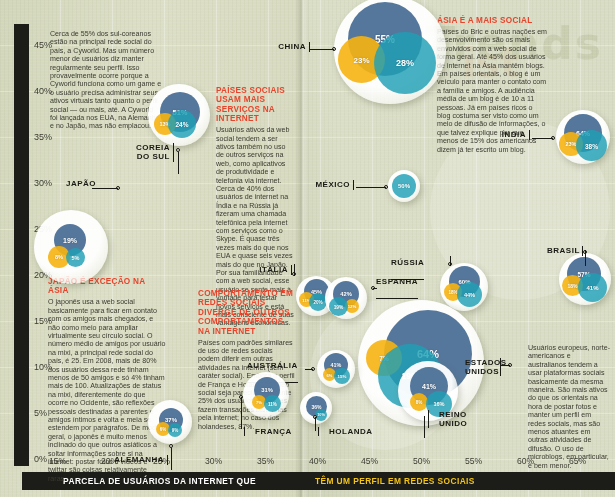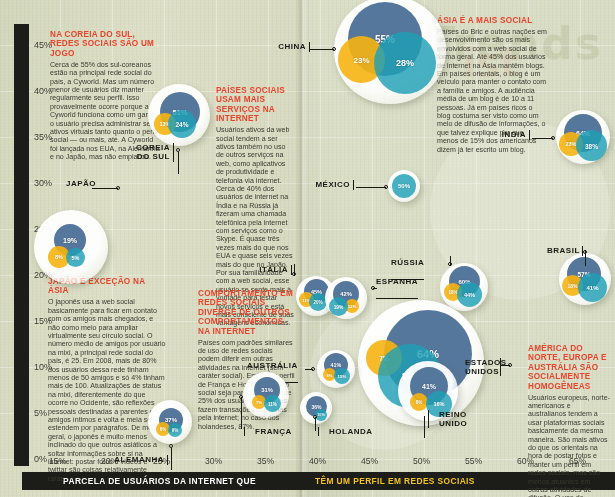--- a/index.html
+++ b/index.html
@@ -189,21 +189,20 @@
   <div class="x-tick" style="left:361px">45%</div>
   <div class="x-tick" style="left:413px">50%</div>
   <div class="x-tick" style="left:465px">55%</div>
   <div class="x-tick" style="left:517px">60%</div>
   <div class="x-tick" style="left:569px">65%</div>
 
   <div class="x-axis-band-left">PARCELA DE USUÁRIOS DA INTERNET QUE</div>
   <div class="x-axis-band-right">TÊM UM PERFIL EM REDES SOCIAIS</div>
 
   <div class="tb" style="left:50px;top:30px;width:112px;">
-    <h3>NA COREIA DO SUL, REDES SOCIAIS SÃO UM JOGO</h3>
     <p>Cerca de 55% dos sul-coreanos estão na principal rede social do país, a Cyworld. Mas um número menor de usuários diz manter regularmente seu perfil. Isso provavelmente ocorre porque a Cyworld funciona como um game e o usuário precisa administrar seus ativos virtuais tanto quanto o perfil social — ou mais, até. A Cyworld foi lançada nos EUA, na Alemanha e no Japão, mas não emplacou.</p>
   </div>
 
   <div class="tb" style="left:216px;top:86px;width:78px;">
     <h3>PAÍSES SOCIAIS USAM MAIS SERVIÇOS NA INTERNET</h3>
     <p>Usuários ativos da web social tendem a ser ativos também no uso de outros serviços na web, como aplicativos de produtividade e telefonia via internet. Cerca de 40% dos usuários de internet na Índia e na Rússia já fizeram uma chamada telefônica pela internet com serviços como o Skype. É quase três vezes mais do que nos EUA e quase seis vezes mais do que no Japão. Por sua familiaridade com a web social, esse usuário se sente mais à vontade para testar novos serviços e está mais consciente de suas vantagens econômicas.</p>
   </div>
 
   <div class="tb" style="left:437px;top:16px;width:110px;">
     <h3>ÁSIA É A MAIS SOCIAL</h3>
@@ -214,21 +213,20 @@
     <h3>JAPÃO É EXCEÇÃO NA ÁSIA</h3>
     <p>O japonês usa a web social basicamente para ficar em contato com os amigos mais chegados, e não como meio para ampliar virtualmente seu círculo social. O número médio de amigos por usuário na mixi, a principal rede social do país, é 25. Em 2008, mais de 80% dos usuários dessa rede tinham menos de 50 amigos e só 4% tinham mais de 100. Atualizações de status na mixi, diferentemente do que ocorre no Ocidente, são reflexões pessoais destinadas a parentes e amigos íntimos e volta e meia se estendem por parágrafos. De modo geral, o japonês é muito menos inclinado do que outros asiáticos a soltar informações sobre si na internet: postar fotos e vídeos e twittar são coisas relativamente raras.</p>
   </div>
 
   <div class="tb" style="left:198px;top:289px;width:98px;">
     <h3>COMPORTAMENTO EM REDES SOCIAIS DIVERGE DE OUTROS COMPORTAMENTOS NA INTERNET</h3>
     <p>Países com padrões similares de uso de redes sociais podem diferir em outras atividades na internet (sem caráter social). Embora o perfil de França e Holanda na web social seja parecido, somente 25% dos usuários franceses fazem transações bancárias pela internet; no caso dos holandeses, 87%.</p>
   </div>
 
   <div class="tb" style="left:528px;top:344px;width:82px;">
-    <h3>AMÉRICA DO NORTE, EUROPA E AUSTRÁLIA SÃO SOCIALMENTE HOMOGÊNEAS</h3>
     <p>Usuários europeus, norte-americanos e australianos tendem a usar plataformas sociais basicamente da mesma maneira. São mais ativos do que os orientais na hora de postar fotos e manter um perfil em redes sociais, mas são menos atuantes em outras atividades de difusão. O uso de microblogs, em particular, é bem menor.</p>
   </div>
 
   <div class="bubble-group" style="left:148px;top:84px;width:64px;height:64px;">
     <div class="halo" style="left:0;top:0;width:62px;height:62px;"></div>
     <div class="blob blue" style="left:12px;top:8px;width:40px;height:40px;">
         <span style="font-size:7.5px">51%</span>
       </div>
     <div class="blob yellow" style="left:6px;top:29px;width:22px;height:22px;">
         <span style="font-size:5.5px">13%</span>

